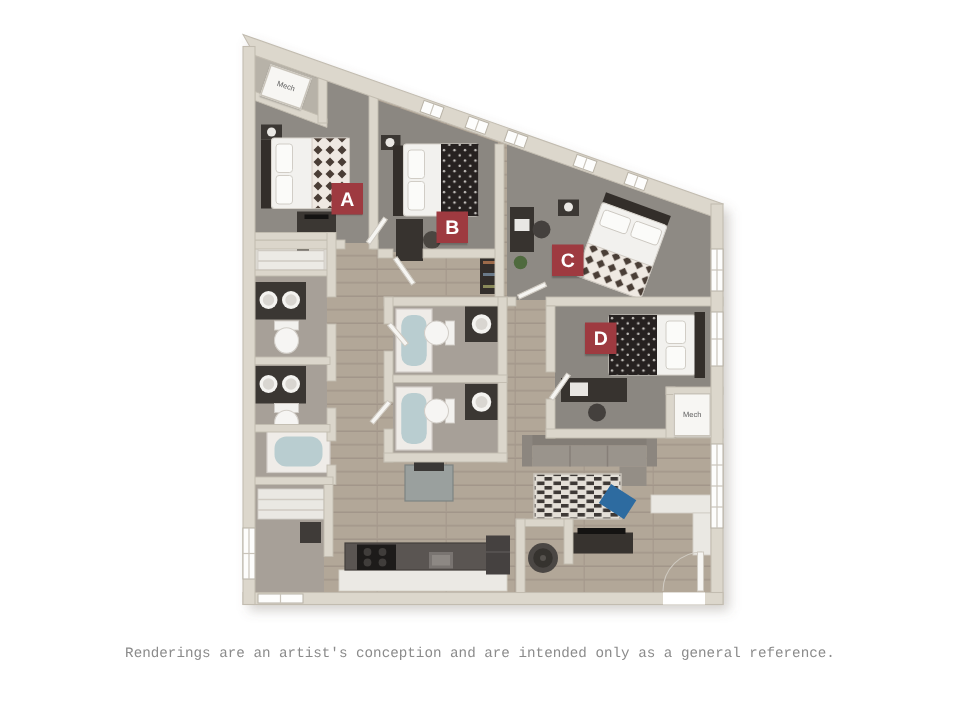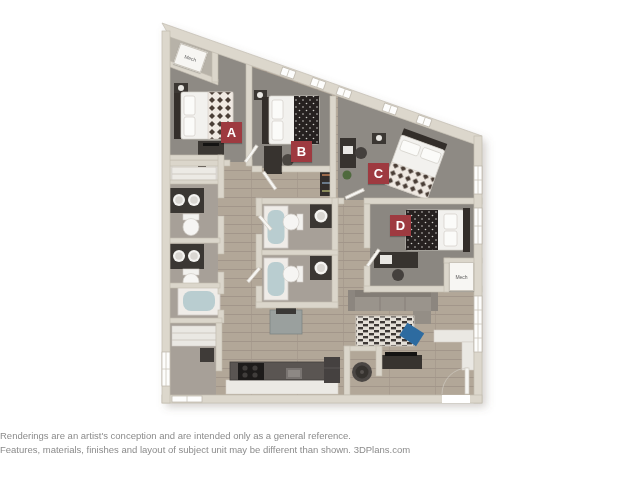--- a/index.html
+++ b/index.html
@@ -6,22 +6,22 @@
   .stage{position:relative;width:640px;height:480px;background:#ffffff;overflow:hidden;
          font-family:"Liberation Sans","DejaVu Sans",sans-serif;}
   svg{position:absolute;left:0;top:0;}
   .room-label{position:absolute;width:21px;height:21px;background:#9e3a40;color:#fff;
       font-weight:bold;font-size:13px;display:flex;align-items:center;justify-content:center;
       box-shadow:0 1px 1px rgba(0,0,0,.25);}
   .mech-label{position:absolute;background:#f7f6f3;border:1px solid #c9c4ba;color:#5d5d5d;
       font-size:5px;display:flex;align-items:center;justify-content:center;box-shadow:0 1px 1px rgba(0,0,0,.2);}
   #mech-1{left:176px;top:47px;width:27px;height:20px;transform:rotate(19deg);}
   #mech-2{left:449px;top:262px;width:23px;height:27px;}
-  .footer{position:absolute;left:0;right:0;top:429px;text-align:left;color:#8b8b8b;
-      font-size:9.5px;line-height:14px;}
+  .footer{position:absolute;left:0;right:0;top:429px;text-align:center;color:#8b8b8b;
+      font-size:9.5px;line-height:14px;font-family:Liberation Mono, monospace;}
 </style>
 </head>
 <body>
 
 <div class="stage">
 <svg width="640" height="480" viewBox="0 0 640 480">
   <defs>
     <filter id="blur4" x="-20%" y="-20%" width="140%" height="140%">
           <feGaussianBlur stdDeviation="4"></feGaussianBlur>
         </filter>
@@ -316,15 +316,14 @@
 <div class="room-label" id="label-a" style="left:221px;top:122px;">A</div>
 <div class="room-label" id="label-b" style="left:291px;top:141px;">B</div>
 <div class="room-label" id="label-c" style="left:368px;top:163px;">C</div>
 <div class="room-label" id="label-d" style="left:390px;top:215px;">D</div>
 
 <div class="mech-label" id="mech-1">Mech</div>
 <div class="mech-label" id="mech-2">Mech</div>
 
 <div class="footer">
   <div>Renderings are an artist's conception and are intended only as a general reference.</div>
-  <div>Features, materials, finishes and layout of subject unit may be different than shown. 3DPlans.com</div>
 </div>
 </div>
 
 </body></html>

